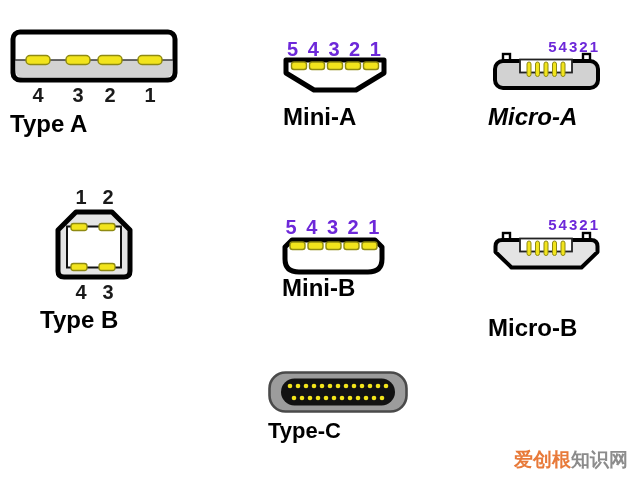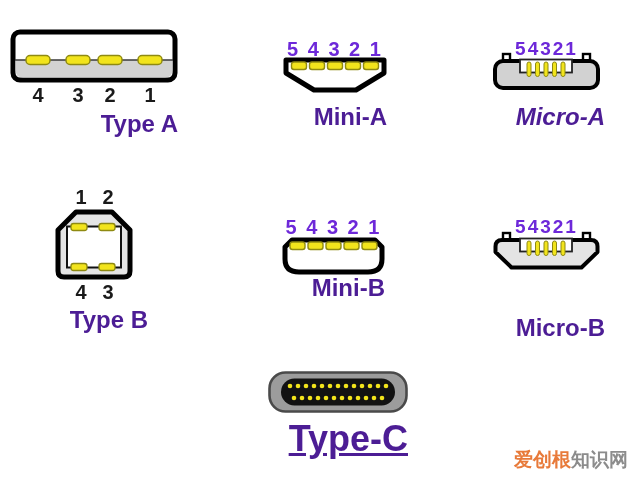--- a/index.html
+++ b/index.html
@@ -9,28 +9,28 @@
     background:#fff;
     font-family:"Liberation Sans", sans-serif;
     color:#1a1a1a;
     overflow:hidden;
   }
   .abs{position:absolute;}
   .digits{
     font-size:20px;font-weight:bold;color:#6d28d9;
     text-align:center;white-space:nowrap;
   }
-  .digits-tight{font-size:19px;letter-spacing:2px;}
+  .digits-tight{font-size:15px;letter-spacing:2px;text-align:right;}
   .digits-spread{letter-spacing:2px;}
   .digit{position:absolute;transform:translateX(-50%);font-size:20px;font-weight:bold;}
   .conn-label{
-    font-size:24px;font-weight:bold;color:#4c1d95;
-    text-align:right;white-space:nowrap;
+    font-size:24px;font-weight:bold;color:#000000;
+    text-align:left;white-space:nowrap;
   }
-  .label-big{font-size:36px;text-decoration:underline;}
+  .label-big{font-size:22px;}
   svg{display:block;}
   #watermark{
     position:absolute;right:12px;top:447px;
     font-size:19px;font-weight:bold;white-space:nowrap;
   }
   #watermark .brand{color:var(--watermark-brand,#e87a3a);}
   #watermark .suffix{color:var(--watermark-suffix,#8c8c8c);}
 </style>
 </head>
 <body>

